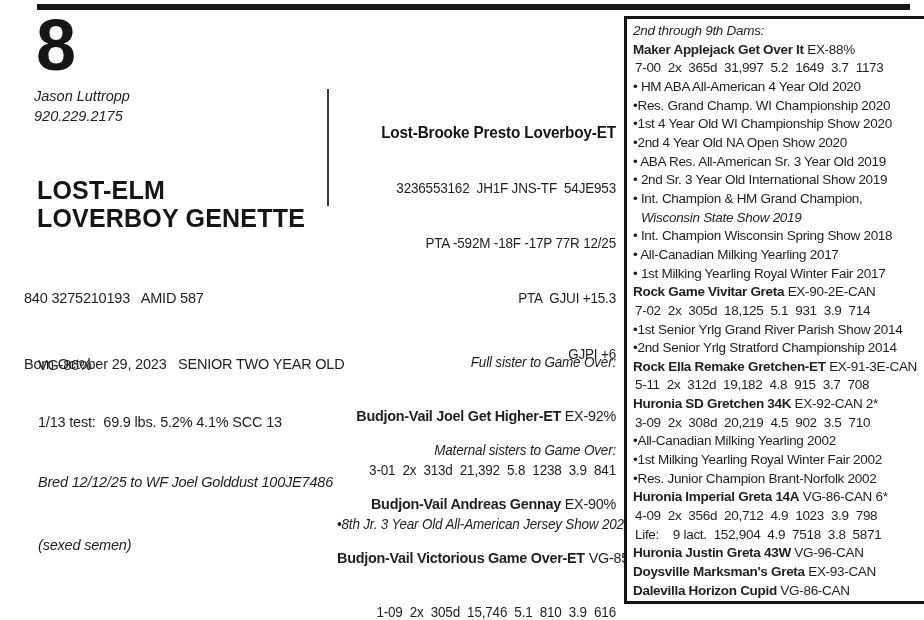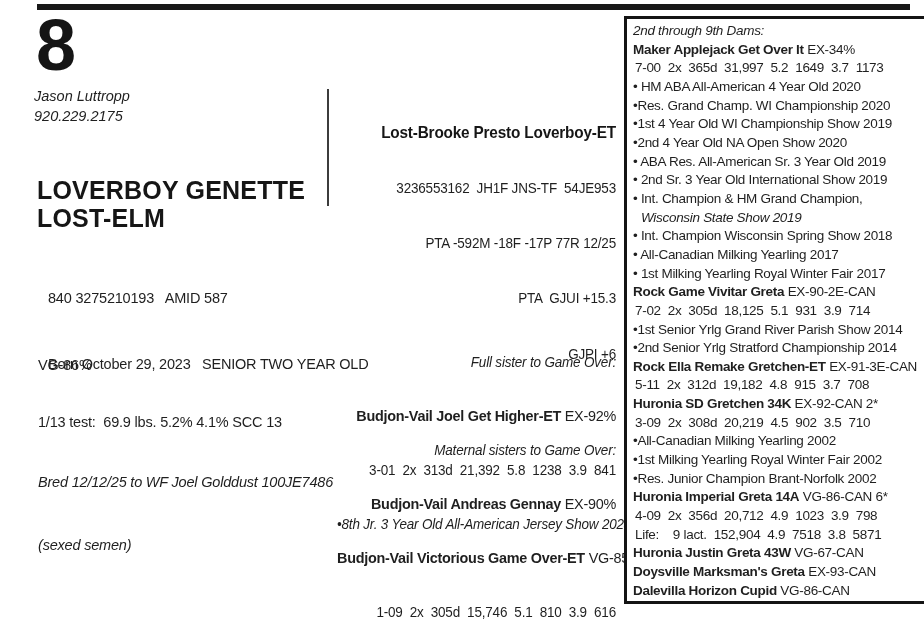--- a/index.html
+++ b/index.html
@@ -10,21 +10,21 @@
   .bb{font-weight:bold;}
   .it{font-style:italic;}
 
   
   .top-bar{left:37px;top:4px;width:873px;height:6px;background:#181818;}
 
   
   .lot{left:36px;top:16px;font-size:72px;font-weight:bold;line-height:0.82;letter-spacing:-2px;color:#151515;}
   .consignor{left:34px;top:86px;font-size:14.5px;line-height:20px;font-style:italic;}
   .big-name{left:37px;top:176px;font-size:25px;font-weight:bold;line-height:28px;letter-spacing:0.2px;color:#161616;}
-  .ids{left:48px;top:243px;font-size:14.5px;line-height:22px;letter-spacing:-0.2px;}
+  .ids{left:24px;top:243px;font-size:14.5px;line-height:22px;letter-spacing:-0.2px;}
   .records{left:38px;top:318px;font-size:14.5px;line-height:19px;letter-spacing:-0.2px;}
   .bred{left:38px;top:430px;font-size:14.5px;line-height:21px;font-style:italic;letter-spacing:-0.2px;}
 
   
   .bracket{left:327px;top:89px;width:2px;height:117px;background:#3c3c3c;}
   .mblk{left:337px;width:300px;text-align:right;}
   .cx{transform:scaleX(0.93);transform-origin:0 0;white-space:pre;}
   .mname{font-size:16.5px;font-weight:bold;line-height:21px;letter-spacing:-0.2px;color:#161616;}
   .mline{font-size:14.5px;line-height:19.2px;letter-spacing:-0.2px;}
   .mital{font-size:14.5px;line-height:18px;font-style:italic;letter-spacing:-0.2px;}
@@ -54,22 +54,22 @@
   <div class="abs top-bar"></div>
 
   <div class="abs lot">8</div>
 
   <div class="abs consignor">
     <div>Jason Luttropp</div>
     <div>920.229.2175</div>
   </div>
 
   <div class="abs big-name">
+    <div>LOST-ELM</div>
     <div>LOVERBOY GENETTE</div>
-    <div>LOST-ELM</div>
   </div>
 
   <div class="abs ids pre">
     <div>840 3275210193   AMID 587</div>
     <div>Born October 29, 2023   SENIOR TWO YEAR OLD</div>
   </div>
 
   <div class="abs records pre">
     <div>VG-86%</div>
     <div>1/13 test:  69.9 lbs. 5.2% 4.1% SCC 13</div>
@@ -108,25 +108,25 @@
       <div class="msis"><span class="bb">Budjon-Vail Andreas Gennay</span><span class="gr"> EX-90%</span></div>
       <div class="msis"><span class="bb">Budjon-Vail Victorious Game Over-ET</span><span class="gr"> VG-85%</span></div>
       <div class="mline">1-09  2x  305d  15,746  5.1  810  3.9  616</div>
     </div>
   </div>
 
   <div class="abs dams-box">
     <div class="bline t-heading">2nd through 9th Dams:</div>
     <div>
 
-    <div class="bline t-name"><span class="bb">Maker Applejack Get Over It</span><span> EX-34%</span></div>
+    <div class="bline t-name"><span class="bb">Maker Applejack Get Over It</span><span> EX-88%</span></div>
         <div class="bline t-record"><span class="bb"></span><span>7-00  2x  365d  31,997  5.2  1649  3.7  1173</span></div>
         <div class="bline t-achievement"><span class="bb"></span><span>• HM ABA All-American 4 Year Old 2020</span></div>
         <div class="bline t-achievement"><span class="bb"></span><span>•Res. Grand Champ. WI Championship 2020</span></div>
-        <div class="bline t-achievement"><span class="bb"></span><span>•1st 4 Year Old WI Championship Show 2019</span></div>
+        <div class="bline t-achievement"><span class="bb"></span><span>•1st 4 Year Old WI Championship Show 2020</span></div>
         <div class="bline t-achievement"><span class="bb"></span><span>•2nd 4 Year Old NA Open Show 2020</span></div>
         <div class="bline t-achievement"><span class="bb"></span><span>• ABA Res. All-American Sr. 3 Year Old 2019</span></div>
         <div class="bline t-achievement"><span class="bb"></span><span>• 2nd Sr. 3 Year Old International Show 2019</span></div>
         <div class="bline t-achievement"><span class="bb"></span><span>• Int. Champion &amp; HM Grand Champion,</span></div>
         <div class="bline t-achievement-cont"><span class="bb"></span><span>Wisconsin State Show 2019</span></div>
         <div class="bline t-achievement"><span class="bb"></span><span>• Int. Champion Wisconsin Spring Show 2018</span></div>
         <div class="bline t-achievement"><span class="bb"></span><span>• All-Canadian Milking Yearling 2017</span></div>
         <div class="bline t-achievement"><span class="bb"></span><span>• 1st Milking Yearling Royal Winter Fair 2017</span></div>
         <div class="bline t-name"><span class="bb">Rock Game Vivitar Greta</span><span> EX-90-2E-CAN</span></div>
         <div class="bline t-record"><span class="bb"></span><span>7-02  2x  305d  18,125  5.1  931  3.9  714</span></div>
@@ -135,19 +135,19 @@
         <div class="bline t-name"><span class="bb">Rock Ella Remake Gretchen-ET</span><span> EX-91-3E-CAN</span></div>
         <div class="bline t-record"><span class="bb"></span><span>5-11  2x  312d  19,182  4.8  915  3.7  708</span></div>
         <div class="bline t-name"><span class="bb">Huronia SD Gretchen 34K</span><span> EX-92-CAN 2*</span></div>
         <div class="bline t-record"><span class="bb"></span><span>3-09  2x  308d  20,219  4.5  902  3.5  710</span></div>
         <div class="bline t-achievement"><span class="bb"></span><span>•All-Canadian Milking Yearling 2002</span></div>
         <div class="bline t-achievement"><span class="bb"></span><span>•1st Milking Yearling Royal Winter Fair 2002</span></div>
         <div class="bline t-achievement"><span class="bb"></span><span>•Res. Junior Champion Brant-Norfolk 2002</span></div>
         <div class="bline t-name"><span class="bb">Huronia Imperial Greta 14A</span><span> VG-86-CAN 6*</span></div>
         <div class="bline t-record"><span class="bb"></span><span>4-09  2x  356d  20,712  4.9  1023  3.9  798</span></div>
         <div class="bline t-record"><span class="bb"></span><span>Life:    9 lact.  152,904  4.9  7518  3.8  5871</span></div>
-        <div class="bline t-name"><span class="bb">Huronia Justin Greta 43W</span><span> VG-67-CAN</span></div>
+        <div class="bline t-name"><span class="bb">Huronia Justin Greta 43W</span><span> VG-96-CAN</span></div>
         <div class="bline t-name"><span class="bb">Doysville Marksman's Greta</span><span> EX-93-CAN</span></div>
         <div class="bline t-name"><span class="bb">Dalevilla Horizon Cupid</span><span> VG-86-CAN</span></div>
       </div>
   </div>
 
 </div>
 
 </body></html>

